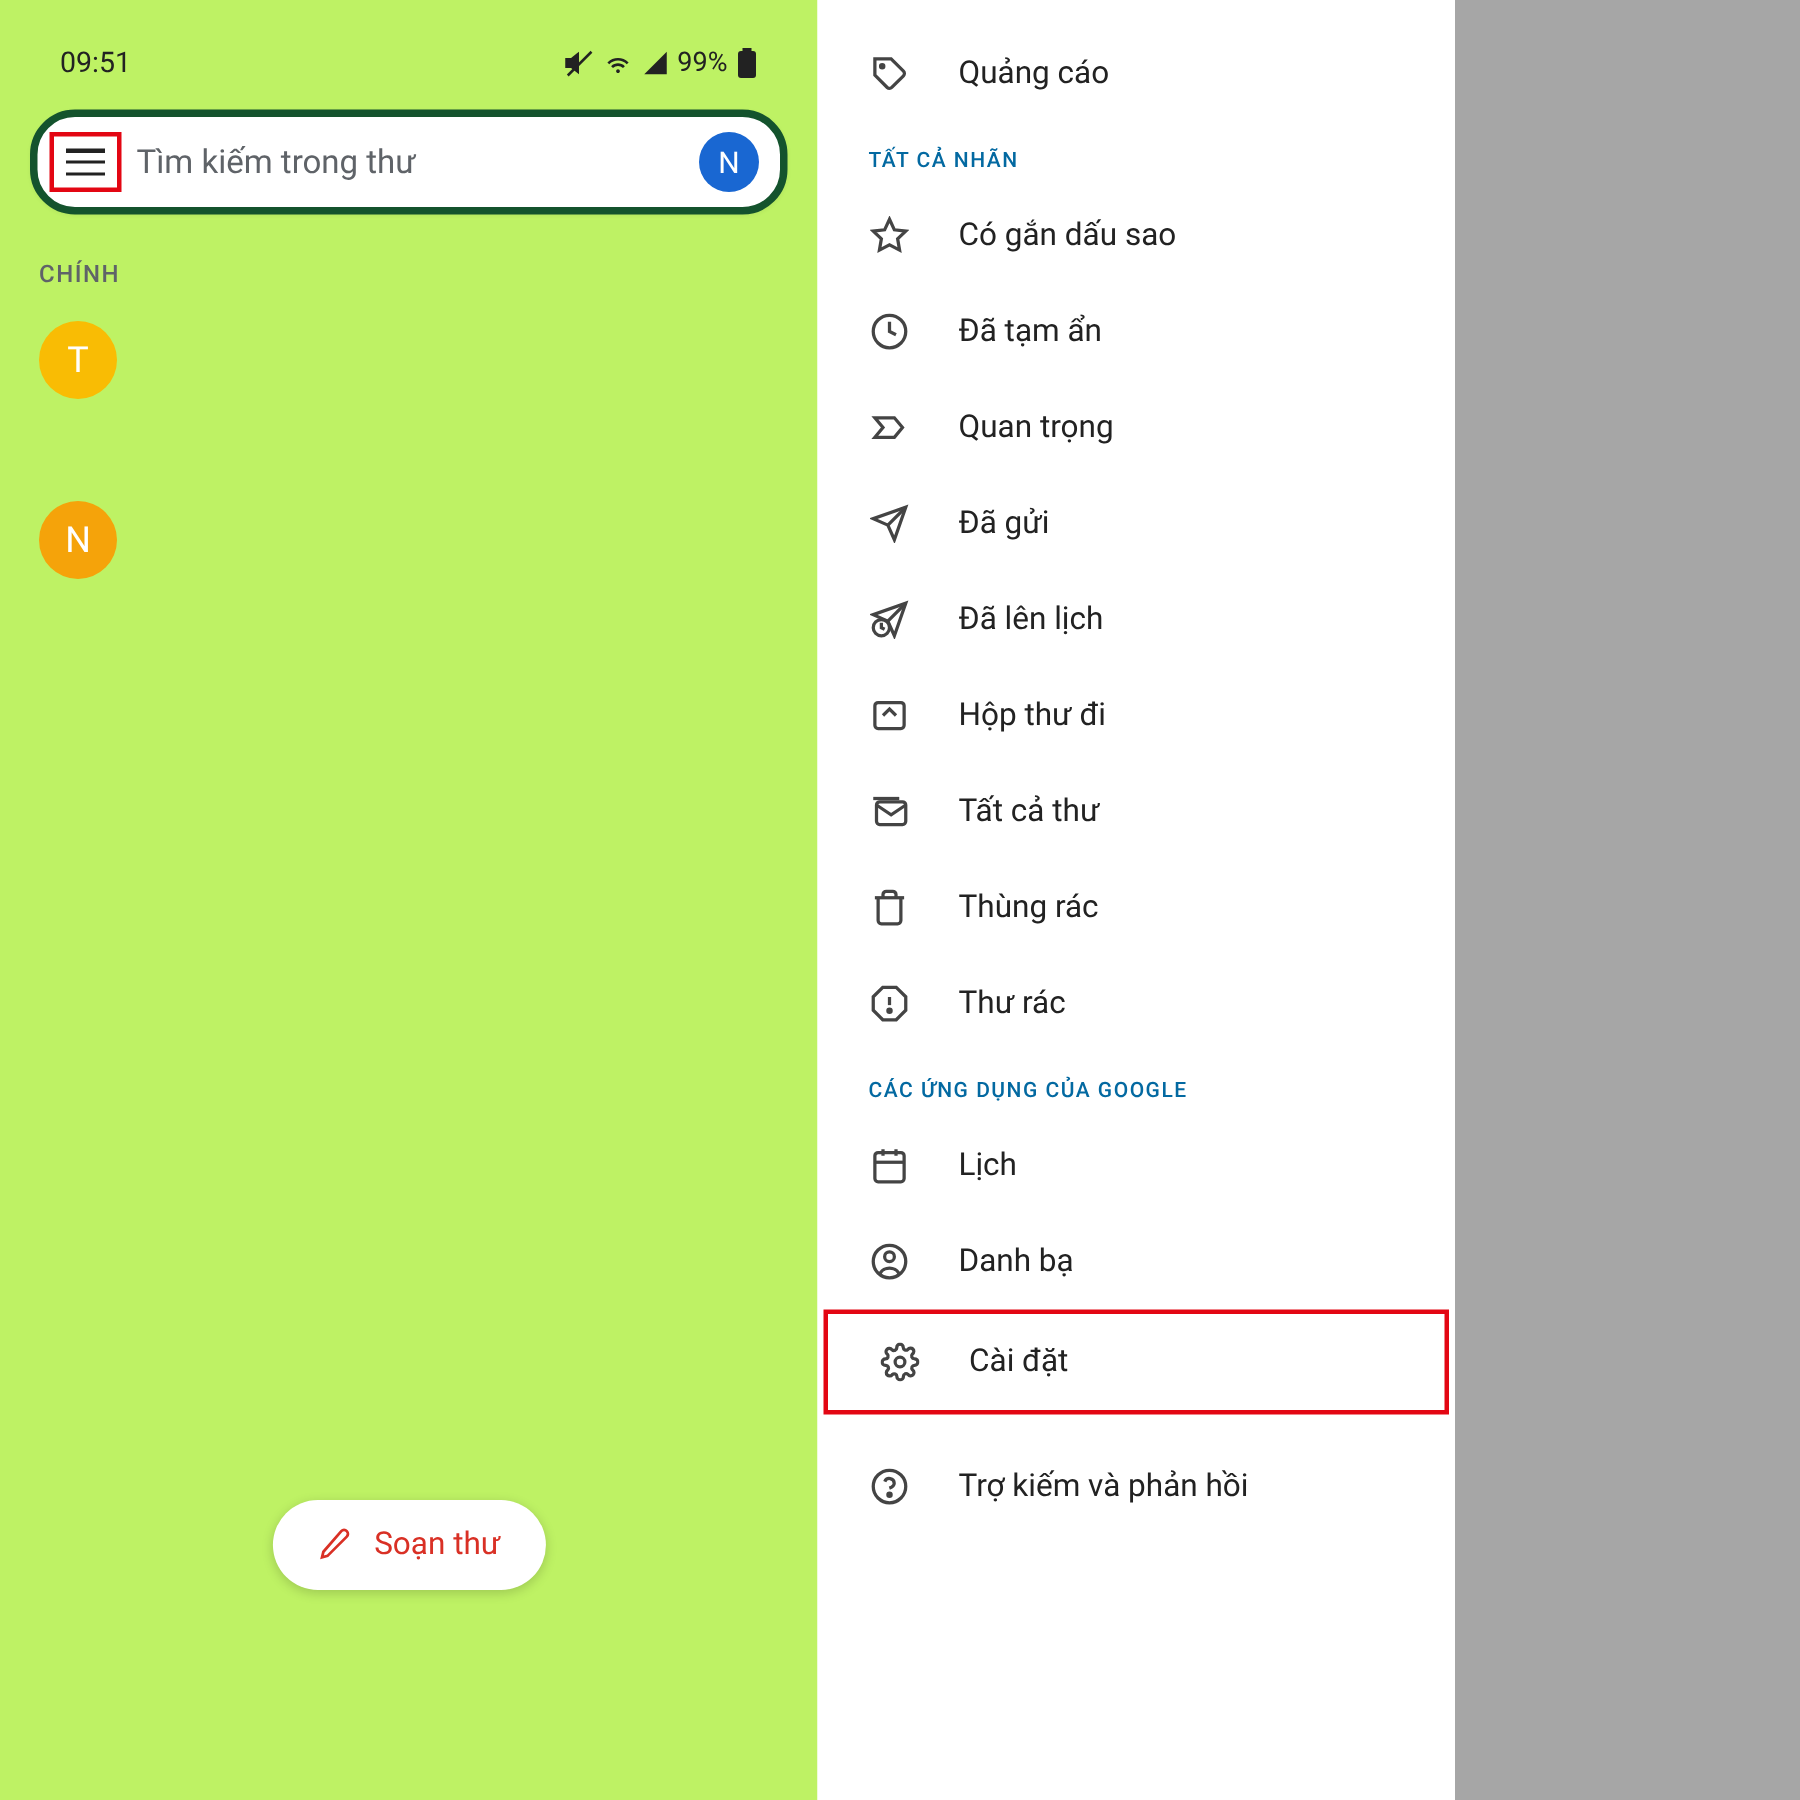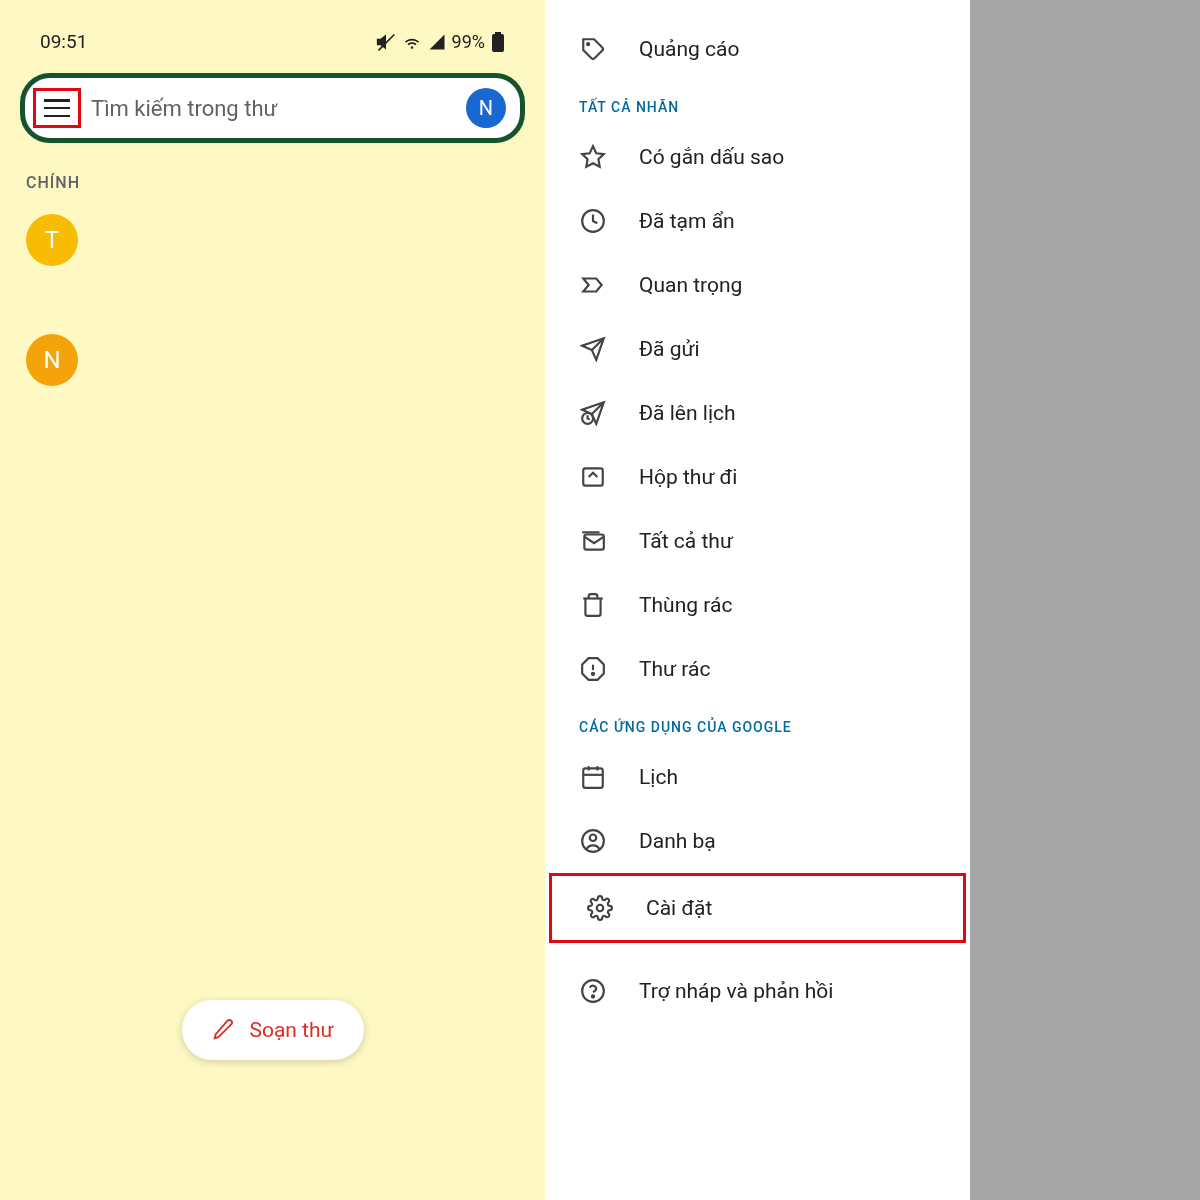--- a/index.html
+++ b/index.html
@@ -1,19 +1,19 @@
 <!DOCTYPE html>
 <html><head>
 <meta charset="utf-8">
 <style>
   * { box-sizing: border-box; margin: 0; padding: 0; }
   body { font-family: -apple-system, Roboto, Arial, sans-serif; width: 1200px; height: 1200px; background: #fff; position: relative; overflow: hidden; }
   
   
-  .left-panel { position: absolute; left: 0; top: 0; width: 545px; height: 1200px; background: #fef9c3; }
+  .left-panel { position: absolute; left: 0; top: 0; width: 545px; height: 1200px; background: #bef264; }
   .status-bar { display: flex; justify-content: space-between; align-items: center; padding: 30px 40px 5px 40px; font-size: 19px; color: #222; }
   .status-right { display: flex; align-items: center; gap: 6px; font-size: 18px; }
   .search-row { display: flex; align-items: center; margin: 15px 20px 0 20px; border: 5px solid #14532d; border-radius: 30px; padding: 10px 14px; background: #fff; box-shadow: 0 1px 3px rgba(0,0,0,0.05); }
   .hamburger-box { border: 3px solid #e30613; padding: 8px 8px; margin-right: 10px; display: flex; align-items: center; justify-content: center; margin-left:-6px; }
   .hamburger { width: 26px; height: 18px; display: flex; flex-direction: column; justify-content: space-between; }
   .hamburger div { height: 2.5px; background: #222; }
   .search-placeholder { flex: 1; font-size: 22px; color: #5f6368; }
   .avatar-blue-sm { width: 40px; height: 40px; border-radius: 50%; background: #1967d2; color: #fff; display: flex; align-items: center; justify-content: center; font-size: 20px; }
   .section-label { font-size: 16px; letter-spacing: 1px; color: #5f6368; margin: 30px 0 0 26px; font-weight: 500; }
   .avatar-row { margin: 22px 0 0 26px; }
@@ -226,16 +226,16 @@
       <span>Cài đặt</span>
     </div>
     <div class="drawer-item">
       <span class="drawer-icon">
           <svg width="26" height="26" viewBox="0 0 24 24" fill="none" stroke="#444" stroke-width="2">
             <circle cx="12" cy="12" r="10"></circle>
             <path d="M9.1 9a3 3 0 0 1 5.8 1c0 2-3 3-3 3"></path>
             <circle cx="12" cy="17" r="1" fill="#444"></circle>
           </svg>
         </span>
-      <span>Trợ nháp và phản hồi</span>
+      <span>Trợ kiếm và phản hồi</span>
     </div>
   </div>
 </div>
 
 </body></html>

